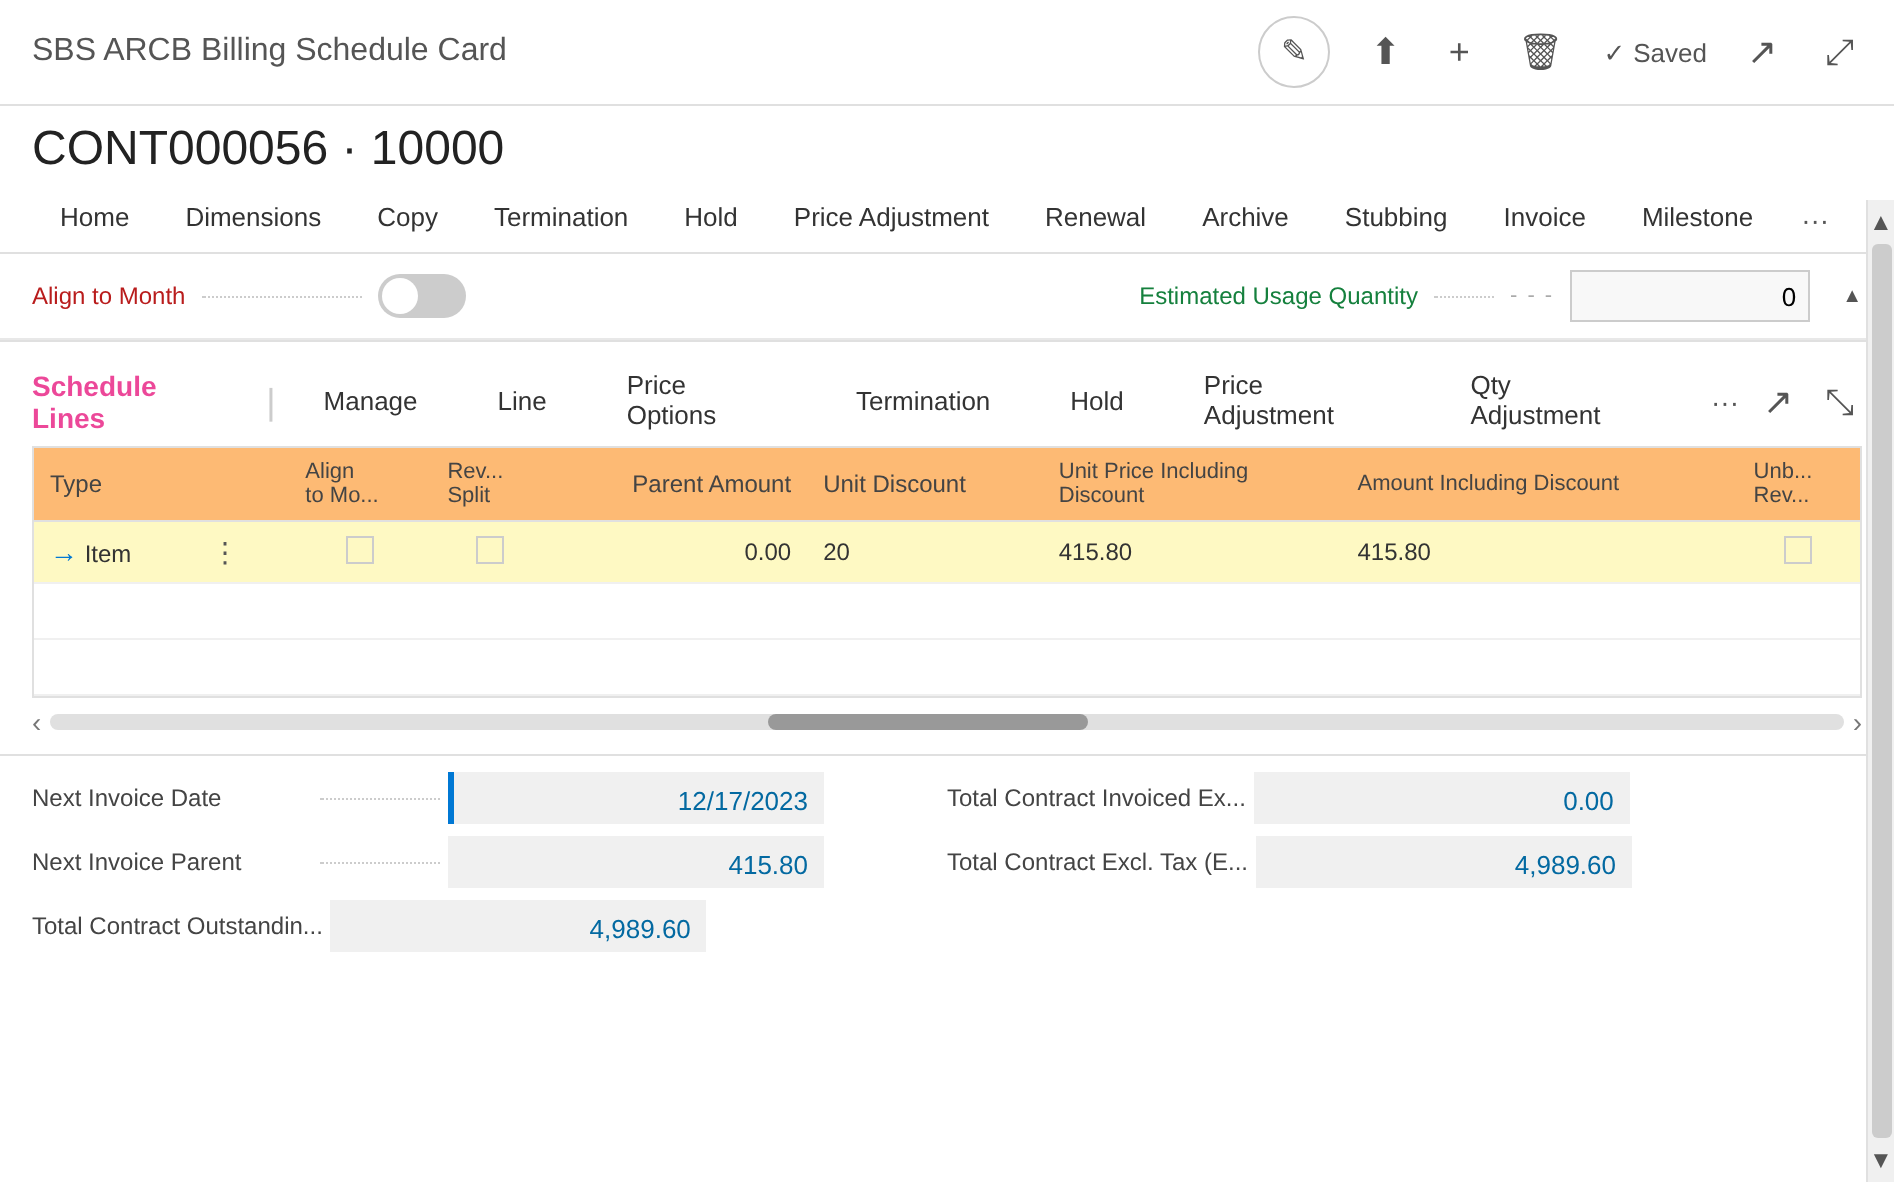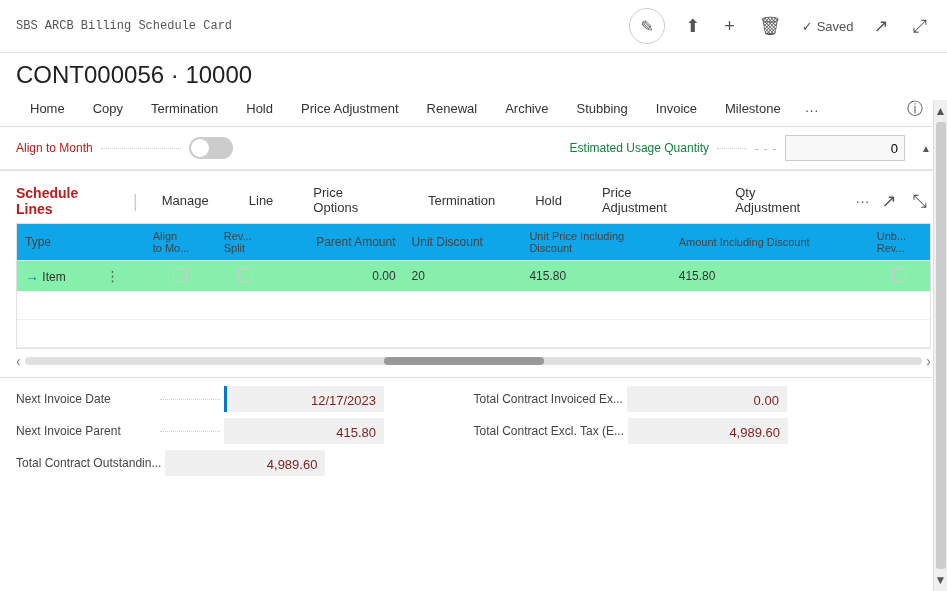--- a/index.html
+++ b/index.html
@@ -1,20 +1,20 @@
 <!DOCTYPE html>
 <html><head>
   <meta charset="utf-8">
   <style>
     * { box-sizing: border-box; margin: 0; padding: 0; }
     body { font-family: 'Segoe UI', Tahoma, Geneva, Verdana, sans-serif; font-size: 13px; background: #fff; color: #333; width: 947px; height: 591px; overflow: hidden; }
 
     
     .app-header { display: flex; align-items: center; justify-content: space-between; padding: 8px 16px; border-bottom: 1px solid #e0e0e0; }
-    .app-title { font-size: 12px; color: #555; font-family: Liberation Mono, monospace; }
+    .app-title { font-size: 16px; color: #555; }
     .header-actions { display: flex; align-items: center; gap: 16px; }
     .header-icon-btn { width: 36px; height: 36px; border-radius: 50%; border: 1px solid #ccc; background: #fff; display: flex; align-items: center; justify-content: center; cursor: pointer; font-size: 16px; color: #555; }
     .header-icon-flat { background: none; border: none; cursor: pointer; font-size: 18px; color: #555; padding: 4px; }
     .saved-indicator { display: flex; align-items: center; gap: 4px; font-size: 13px; color: #555; }
     .saved-check { color: #555; }
 
     
     .record-title { padding: 8px 16px 4px; }
     .record-title h1 { font-size: 24px; font-weight: 400; color: #222; }
 
@@ -31,34 +31,34 @@
     .toggle-control { display: flex; align-items: center; }
     .toggle { width: 44px; height: 22px; background: #ccc; border-radius: 11px; position: relative; cursor: pointer; }
     .toggle-knob { width: 18px; height: 18px; background: #fff; border-radius: 50%; position: absolute; top: 2px; left: 2px; transition: left 0.2s; }
     .spacer { flex: 1; }
     .est-qty-label { font-size: 12px; color: #15803d; white-space: nowrap; }
     .est-qty-dotted { width: 30px; border-bottom: 1px dotted #ccc; }
     .est-qty-input { width: 120px; height: 26px; border: 1px solid #ccc; text-align: right; padding: 2px 6px; font-size: 13px; background: #f8f8f8; }
 
     
     .section-header { display: flex; align-items: center; padding: 8px 16px 0; gap: 0; border-top: 1px solid #e0e0e0; }
-    .section-title { font-size: 14px; font-weight: 600; color: #b91c1c; margin-right: 16px; }
+    .section-title { font-size: 14px; font-weight: 600; color: #ec4899; margin-right: 16px; }
     .section-tabs { display: flex; align-items: center; gap: 16px; }
     .section-tab { padding: 6px 12px; cursor: pointer; font-size: 13px; color: #333; border-bottom: 2px solid transparent; }
     .section-more { padding: 6px 8px; cursor: pointer; font-size: 14px; color: #555; }
     .section-actions { margin-left: auto; display: flex; gap: 8px; }
     .section-action-btn { border: none; background: none; cursor: pointer; font-size: 18px; color: #555; padding: 2px 4px; }
 
     
     .table-container { margin: 0 16px; overflow-x: auto; border: 1px solid #e0e0e0; max-height: 160px; overflow-y: auto; position: relative; }
     table { width: 100%; border-collapse: collapse; font-size: 12px; min-width: 900px; }
-    thead th { background: #0ea5e9; border-bottom: 1px solid #e0e0e0; padding: 6px 8px; text-align: left; font-weight: 400; color: #444; white-space: nowrap; position: sticky; top: 0; z-index: 1; }
+    thead th { background: #fdba74; border-bottom: 1px solid #e0e0e0; padding: 6px 8px; text-align: left; font-weight: 400; color: #444; white-space: nowrap; position: sticky; top: 0; z-index: 1; }
     thead th.right { text-align: right; }
     tbody tr { border-bottom: 1px solid #f0f0f0; }
-    tbody tr.selected { background: #86efac; margin-left: 42px; }
+    tbody tr.selected { background: #fef9c3; margin-left: 42px; }
     td { padding: 5px 8px; color: #333; vertical-align: middle; }
     td.right { text-align: right; }
     .row-arrow { color: #0078d4; font-size: 14px; }
     .three-dots-btn { border: none; background: none; cursor: pointer; padding: 2px 4px; font-size: 14px; color: #555; }
     .cb { width: 14px; height: 14px; border: 1px solid #ccc; display: inline-block; cursor: pointer; }
 
     
     .scroll-area { display: flex; align-items: center; padding: 4px 16px; gap: 4px; }
     .scroll-left { font-size: 14px; cursor: pointer; color: #777; }
     .scroll-right { font-size: 14px; cursor: pointer; color: #777; }
@@ -67,21 +67,21 @@
     .scroll-arrow-up { cursor: pointer; color: #555; font-size: 12px; margin-top: 2px; }
     .scroll-arrow-down { cursor: pointer; color: #555; font-size: 12px; margin-top: auto; margin-bottom: 2px; }
     .scroll-thumb-v { width: 10px; background: #ccc; border-radius: 3px; flex: 1; margin: 4px 0; }
 
     
     .footer-summary { display: grid; grid-template-columns: 1fr 1fr; padding: 8px 16px 0; gap: 0; border-top: 1px solid #e0e0e0; margin-top: 4px; }
     .summary-col { display: flex; flex-direction: column; gap: 6px; }
     .summary-row { display: flex; align-items: center; gap: 4px; }
     .summary-label { font-size: 12px; color: #444; white-space: nowrap; min-width: 140px; }
     .summary-dots { flex: 1; border-bottom: 1px dotted #ccc; min-width: 10px; max-width: 60px; }
-    .summary-value { width: 160px; height: 26px; border: none; background: #f0f0f0; text-align: right; padding: 2px 8px; font-size: 13px; color: #7f1d1d; line-height: 26px; }
+    .summary-value { width: 188px; height: 26px; border: none; background: #f0f0f0; text-align: right; padding: 2px 8px; font-size: 13px; color: #0369a1; line-height: 26px; }
     .summary-value.blue-border { border-left: 3px solid #0078d4; }
 
     
     .page-wrapper { position: relative; width: 947px; height: 591px; overflow: hidden; }
     .right-scrollbar-fixed { position: absolute; right: 0; top: 100px; bottom: 0; width: 14px; background: #f0f0f0; border-left: 1px solid #e0e0e0; display: flex; flex-direction: column; align-items: center; padding: 2px 0; z-index: 10; }
   </style>
 </head>
 <body>
 
 <div class="page-wrapper">
@@ -113,20 +113,21 @@
       </button>
     </div>
   </div>
 
   <div class="record-title">
     <h1>CONT000056 · 10000</h1>
   </div>
 
   <div class="nav-tabs">
     <div class="nav-tab">Home</div>
+    <div class="nav-tab">Dimensions</div>
     <div class="nav-tab">Copy</div>
     <div class="nav-tab">Termination</div>
     <div class="nav-tab">Hold</div>
     <div class="nav-tab">Price Adjustment</div>
     <div class="nav-tab">Renewal</div>
     <div class="nav-tab">Archive</div>
     <div class="nav-tab">Stubbing</div>
     <div class="nav-tab">Invoice</div>
     <div class="nav-tab">Milestone</div>
     <div class="nav-more">···</div>

